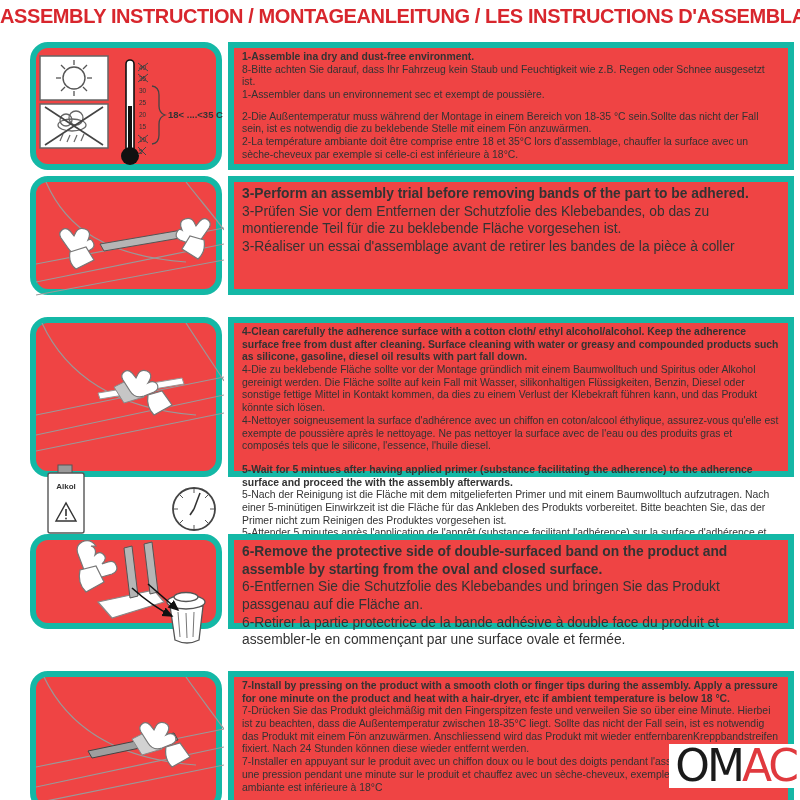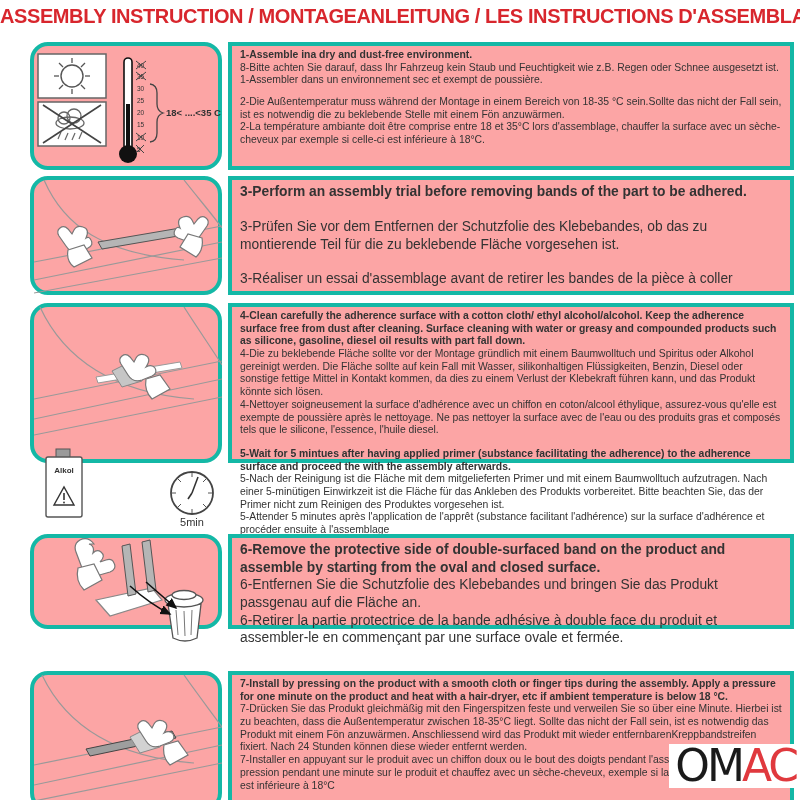--- a/index.html
+++ b/index.html
@@ -1,33 +1,33 @@
 <!DOCTYPE html>
 <html><head>
 <meta charset="utf-8">
 <style>
   html,body{margin:0;padding:0;background:#fff;}
   body{width:800px;height:800px;position:relative;font-family:"Liberation Sans",sans-serif;}
   .page{position:absolute;inset:0;background:#fff;overflow:hidden;}
   .title{position:absolute;top:5px;left:0;right:0;margin:0;text-align:center;
          color:#d8262d;font-size:20px;font-weight:700;letter-spacing:-0.4px;white-space:nowrap;}
-  .cell{position:absolute;border:4px solid #14b8a6;background:#fca5a5;box-sizing:border-box;}
+  .cell{position:absolute;border:6px solid #14b8a6;background:#ef4444;box-sizing:border-box;}
   .c-left{left:30px;width:192px;border-radius:18px;}
   .c-right{left:228px;width:566px;padding:3px 8px;}
   .r1{top:42px;height:128px;}
   .r2{top:176px;height:119px;}
-  .r3{top:303px;height:160px;}
+  .r3{top:317px;height:160px;}
   .r4{top:534px;height:95px;}
   .r5{top:671px;height:140px;}
   .small-text p{margin:0;font-size:10.4px;line-height:1.22;color:#333;}
   .big-text p{margin:0;font-size:13.8px;line-height:1.28;color:#333;}
   .en{font-weight:700;color:#141414;}
   .sp8{height:9px;}
   .sp10{height:11px;}
-  .vcenter{display:flex;flex-direction:column;justify-content:space-between;}
+  .vcenter{display:flex;flex-direction:column;justify-content:flex-start;}
   svg{display:block;}
   svg text{font-family:"Liberation Sans",sans-serif;fill:#333;}
   .logo{position:absolute;top:744px;right:4px;background:#fff;line-height:1;
         font-family:"DejaVu Sans",sans-serif;font-weight:400;font-size:44px;
         letter-spacing:-3px;padding-left:6px;}
   .logo .blk{color:#1a1a1a;}
   .logo .red{color:#e0393e;}
 </style>
 </head>
 <body>

